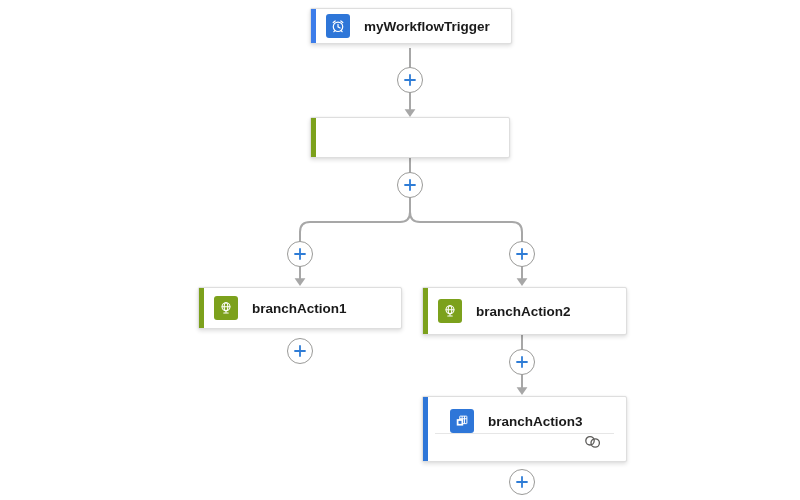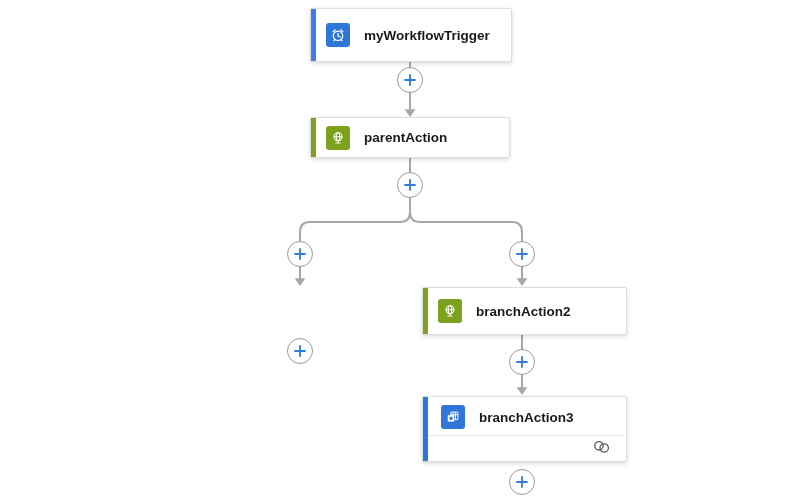--- a/index.html
+++ b/index.html
@@ -44,36 +44,36 @@
   .icon-box.blue{background:var(--blue-accent);color:var(--blue-accent);}
   .icon-box.green{background:var(--action-green);color:var(--action-green);}
   .node-label{
     margin-left:14px;
     font-size:13.5px;
     font-weight:700;
     color:var(--label-color);
     white-space:nowrap;
   }
 
-  .card.two-row{flex-direction:column;align-items:stretch;padding:3px;}
+  .card.two-row{flex-direction:column;align-items:stretch;padding:12px;}
   .card .header-row{height:39px;display:flex;align-items:center;padding-left:15px;}
   .card .footer-row{
     height:26px;border-top:1px solid var(--divider-color);
     display:flex;align-items:center;justify-content:flex-end;padding-right:12px;
   }
 
   .plus-btn{
     position:absolute;width:26px;height:26px;border-radius:50%;
     background:#fff;border:1px solid var(--plus-border);
     display:flex;align-items:center;justify-content:center;
     cursor:pointer;padding:0;
   }
 
   
-  .pos-trigger{left:310px;top:8px;width:202px;height:54px;}
+  .pos-trigger{left:310px;top:8px;width:202px;height:36px;}
   .pos-parent{left:310px;top:117px;width:200px;height:41px;}
   .pos-branch1{left:198px;top:287px;width:204px;height:42px;}
   .pos-branch2{left:422px;top:287px;width:205px;height:48px;}
   .pos-branch3{left:422px;top:396px;width:205px;height:66px;}
 
   .pos-plus1{left:397px;top:67px;}
   .pos-plus2{left:397px;top:172px;}
   .pos-plus3{left:287px;top:241px;}
   .pos-plus4{left:509px;top:241px;}
   .pos-plus5{left:287px;top:338px;}
@@ -115,34 +115,37 @@
           <path d="M7.7 18.3 L6.5 19.6"></path>
           <path d="M16.3 18.3 L17.5 19.6"></path>
         </svg>
       </span>
       <span class="node-label">myWorkflowTrigger</span>
     </div>
   </div>
 
   <div class="card pos-parent">
     <span class="accent green"></span>
+  </div>
+
+  <div class="card pos-branch1">
+    <span class="accent green"></span>
     <div class="node-row">
       <span class="icon-box green">
         <svg width="18" height="18" viewBox="0 0 24 24" fill="none" stroke="#fff" stroke-width="1.4" stroke-linecap="round">
           <circle cx="12" cy="10.3" r="5.3"></circle>
           <ellipse cx="12" cy="10.3" rx="2.4" ry="5.3"></ellipse>
           <path d="M6.7 10.3 L17.3 10.3"></path>
           <path d="M12 15.8 L12 17.6"></path>
           <path d="M9 18.6 L15 18.6"></path>
         </svg>
       </span>
-      <span class="node-label">parentAction</span>
-    </div>
-  </div>
-
+      <span class="node-label">branchAction1</span>
+    </div>
+  </div>
 
   <div class="card pos-branch2">
     <span class="accent green"></span>
     <div class="node-row">
       <span class="icon-box green">
         <svg width="18" height="18" viewBox="0 0 24 24" fill="none" stroke="#fff" stroke-width="1.4" stroke-linecap="round">
           <circle cx="12" cy="10.3" r="5.3"></circle>
           <ellipse cx="12" cy="10.3" rx="2.4" ry="5.3"></ellipse>
           <path d="M6.7 10.3 L17.3 10.3"></path>
           <path d="M12 15.8 L12 17.6"></path>

